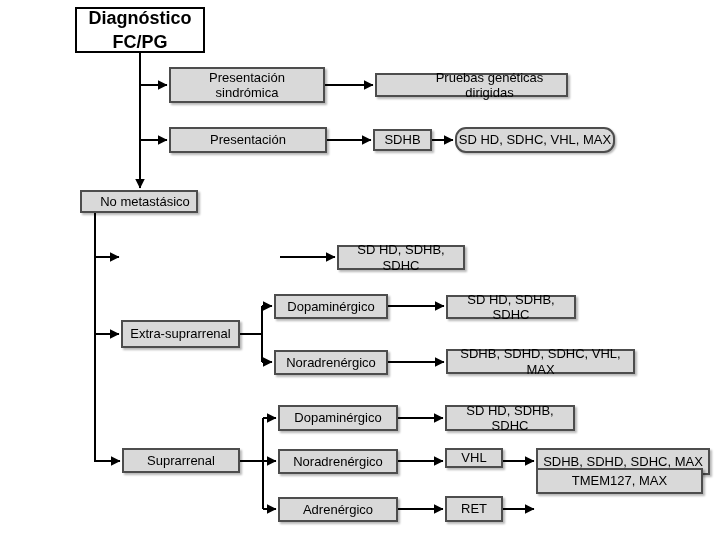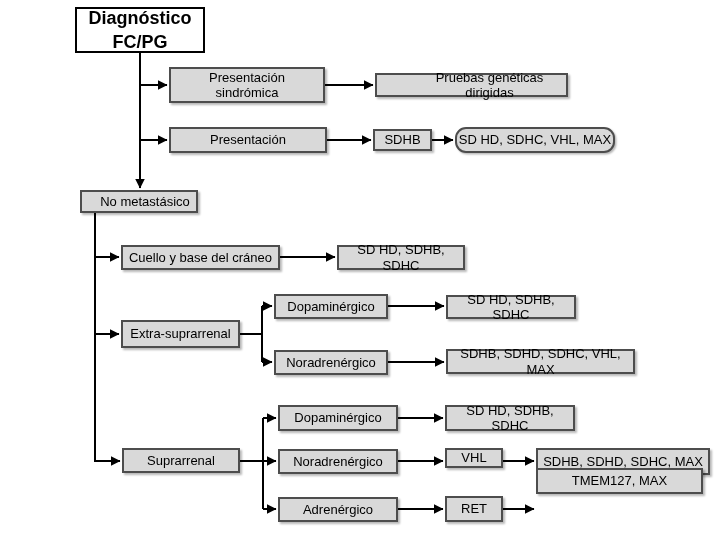--- a/index.html
+++ b/index.html
@@ -99,21 +99,20 @@
 
   <div class="node root n-root">Diagnóstico
 FC/PG</div>
   <div class="node n-presentacion">Presentación
 sindrómica</div>
   <div class="node n-pruebas">Pruebas genéticas dirigidas</div>
   <div class="node n-metastasico">Presentación</div>
   <div class="node n-sdhb">SDHB</div>
   <div class="node n-genes-metastasico">SD HD, SDHC, VHL, MAX</div>
   <div class="node n-no-metastasico">No metastásico</div>
-  <div class="node n-cuello">Cuello y base del cráneo</div>
   <div class="node n-genes-cuello">SD HD, SDHB, SDHC</div>
   <div class="node n-extra">Extra-suprarrenal</div>
   <div class="node n-dopa1">Dopaminérgico</div>
   <div class="node n-genes-dopa1">SD HD, SDHB, SDHC</div>
   <div class="node n-nora1">Noradrenérgico</div>
   <div class="node n-genes-nora1">SDHB, SDHD, SDHC, VHL, MAX</div>
   <div class="node n-supra">Suprarrenal</div>
   <div class="node n-dopa2">Dopaminérgico</div>
   <div class="node n-genes-dopa2">SD HD, SDHB, SDHC</div>
   <div class="node n-nora2">Noradrenérgico</div>

